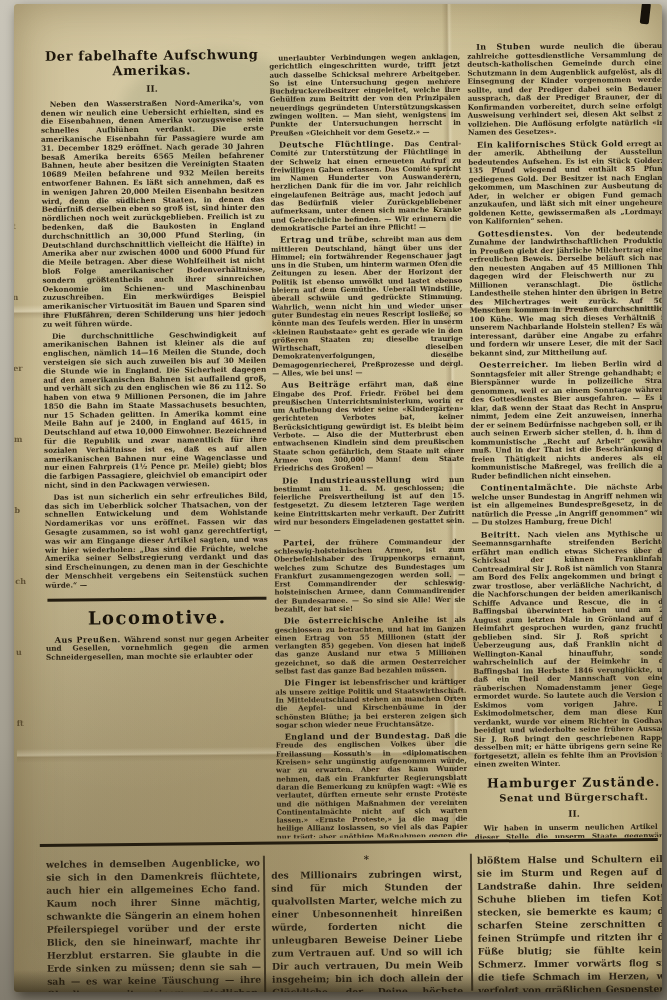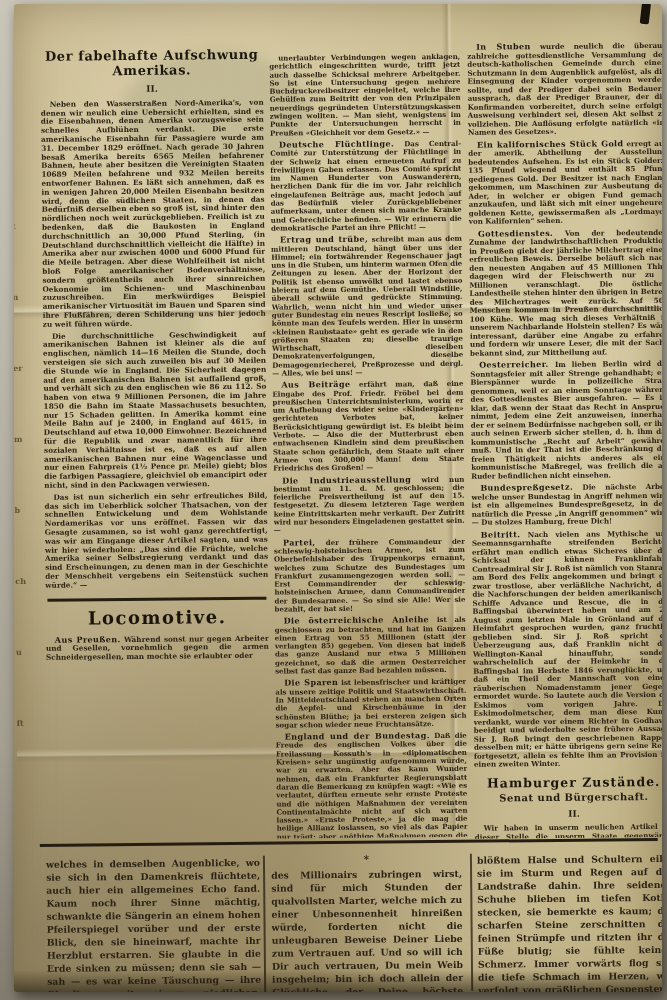--- a/index.html
+++ b/index.html
@@ -112,21 +112,21 @@
         </p>
         <p class="bt">
           <span class="lead">Partei,</span>
           <span>der frühere Commandeur der schleswig-holsteinischen Armee, ist zum Oberbefehlshaber des Truppenkorps ernannt, welches zum Schutze des Bundestages um Frankfurt zusammengezogen werden soll. — Erst Commandirender der schleswig-holsteinischen Armee, dann Commandirender der Bundesarmee. — So sind sie Alle! Wer sie bezahlt, der hat sie!</span>
         </p>
         <p class="bt">
           <span class="lead">Die österreichische Anleihe</span>
           <span>ist als geschlossen zu betrachten, und hat im Ganzen einen Ertrag von 55 Millionen (statt der verlangten 85) gegeben. Von diesen hat indeß das ganze Ausland nur etwa 5 Millionen gezeichnet, so daß die armen Oesterreicher selbst fast das ganze Bad bezahlen müssen.</span>
         </p>
         <p class="bt">
-          <span class="lead">Die Sparen</span>
+          <span class="lead">Die Finger</span>
           <span>ist lebensfrischer und kräftiger als unsere zeitige Politik und Staatswirthschaft. In Mitteldeutschland stehen an manchen Orten die Aepfel- und Kirschenbäume in der schönsten Blüthe; ja bei ersteren zeigen sich sogar schon wieder neue Fruchtansätze.</span>
         </p>
         <p class="bt">
           <span class="lead">England und der Bundestag.</span>
           <span>Daß die Freude des englischen Volkes über die Freilassung Kossuth's in «diplomatischen Kreisen» sehr ungünstig aufgenommen würde, war zu erwarten. Aber das kann Wunder nehmen, daß ein Frankfurter Regierungsblatt daran die Bemerkung zu knüpfen wagt: «Wie es verlautet, dürften erneute sehr ernste Proteste und die nöthigen Maßnahmen der vereinten Continentalmächte nicht auf sich warten lassen.» «Ernste Proteste,» ja die mag die heilige Allianz loslassen, so viel als das Papier nur trägt; aber «nöthige Maßnahmen gegen die englische Regierung? Wie heißt? Maßnahmen?</span>
         </p>
       </div>
 
       <div class="col col-right">
         <p class="bt">
@@ -139,21 +139,21 @@
         </p>
         <p class="bt">
           <span class="lead">Gottesdienstes.</span>
           <span>Von der bedeutenden Zunahme der landwirthschaftlichen Produktion in Preußen giebt der jährliche Milchertrag einen erfreulichen Beweis. Derselbe beläuft sich nach den neuesten Angaben auf 45 Millionen Thlr.; dagegen wird der Fleischwerth nur zu 9 Millionen veranschlagt. Die östlichen Landestheile stehen hinter den übrigen in Betreff des Milchertrages weit zurück. Auf 500 Menschen kommen in Preußen durchschnittlich 100 Kühe. Wie mag sich dieses Verhältniß in unserem Nachbarlande Holstein stellen? Es wäre interessant, darüber eine Angabe zu erfahren und fordern wir unsere Leser, die mit der Sache bekannt sind, zur Mittheilung auf.</span>
         </p>
         <p class="bt">
           <span class="lead">Oesterreicher.</span>
           <span>Im lieben Berlin wird die Sonntagsfeier mit aller Strenge gehandhabt; ein Bierspänner wurde in polizeiliche Strafe genommen, weil er an einem Sonntage während des Gottesdienstes Bier ausgefahren. — Es ist klar, daß wenn der Staat das Recht in Anspruch nimmt, Jedem eine Zeit anzuweisen, innerhalb der er seinem Bedürfnisse nachgeben soll, er ihm auch seinen Erwerb sicher stellen, d. h. ihm das kommunistische „Recht auf Arbeit“ gewähren muß. Und in der That ist die Beschränkung der freien Thätigkeit nichts anderes als eine kommunistische Maßregel, was freilich die am Ruder befindlichen nicht einsehen.</span>
         </p>
         <p class="bt">
-          <span class="lead">Bundespreßgesetz.</span>
+          <span class="lead">Continentalmächte.</span>
           <span>Die nächste Arbeit welche unser Bundestag in Angriff nehmen wird, ist ein allgemeines Bundespreßgesetz, in dem natürlich die Presse „in Angriff genommen“ wird. — Du stolzes Hamburg, freue Dich!</span>
         </p>
         <p class="bt">
           <span class="lead">Beitritt.</span>
           <span>Nach vielen ans Mythische und Seemannsgarnhafte streifenden Berichten erfährt man endlich etwas Sicheres über das Schicksal der kühnen Franklinfahrt. Contreadmiral Sir J. Roß ist nämlich von Stanraer am Bord des Felix angekommen und bringt die zwar trostlose, aber verläßliche Nachricht, daß die Nachforschungen der beiden amerikanischen Schiffe Advance und Rescue, die in der Baffingsbai überwintert haben und am 24. August zum letzten Male in Grönland auf der Heimfahrt gesprochen wurden, ganz fruchtlos geblieben sind. Sir J. Roß spricht die Ueberzeugung aus, daß Franklin nicht den Wellington-Kanal hinauffuhr, sondern wahrscheinlich auf der Heimkehr in der Baffingsbai im Herbste 1846 verunglückte, und daß ein Theil der Mannschaft von einem räuberischen Nomadenstamm jener Gegend ermordet wurde. So lautete auch die Version der Eskimos vom vorigen Jahre. Der Eskimodolmetscher, dem man diese Kunde verdankt, wurde vor einem Richter in Godhaven beeidigt und wiederholte seine frühere Aussage. Sir J. Roß bringt den geschriebenen Rapport desselben mit; er hätte übrigens gern seine Reise fortgesetzt, allein es fehlte ihm an Provision für einen zweiten Winter.</span>
         </p>
         <div class="h3">Hamburger Zustände.</div>
         <div class="h4">Senat und Bürgerschaft.</div>
         <div class="part">II.</div>
         <p class="bt">Wir haben in unserm neulichen Artikel an dieser Stelle die unserm Staate gegenwärtig drohende Gefahr zu schildern versucht, und sind</p>

